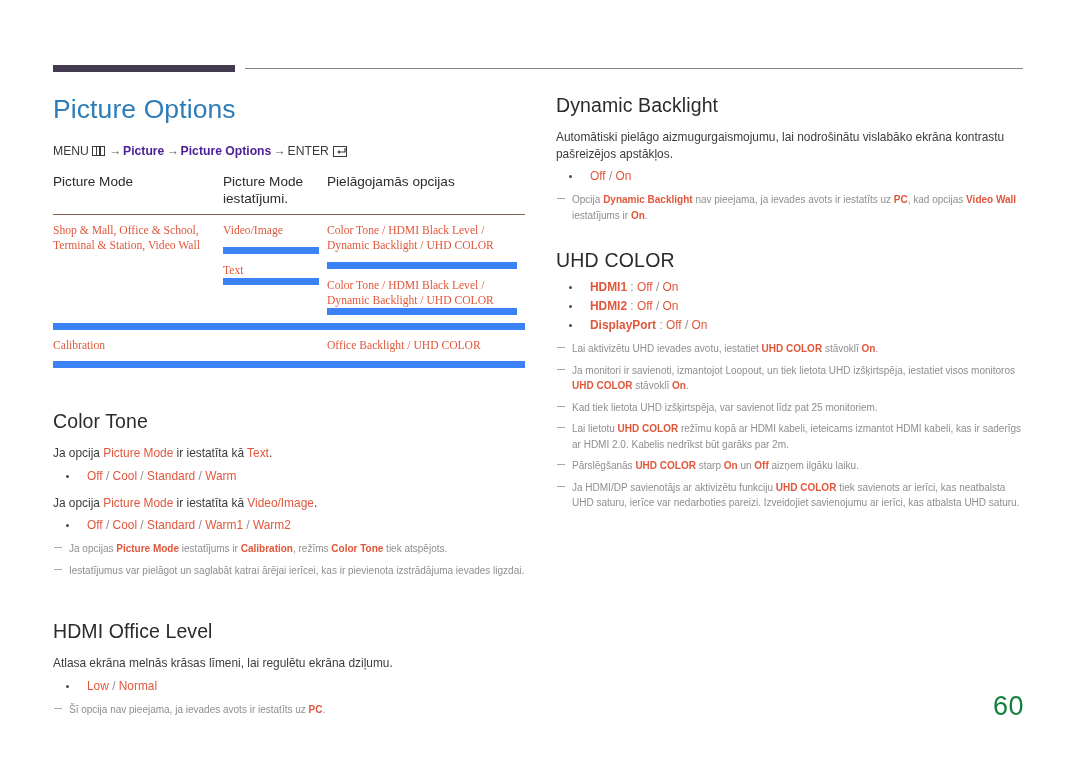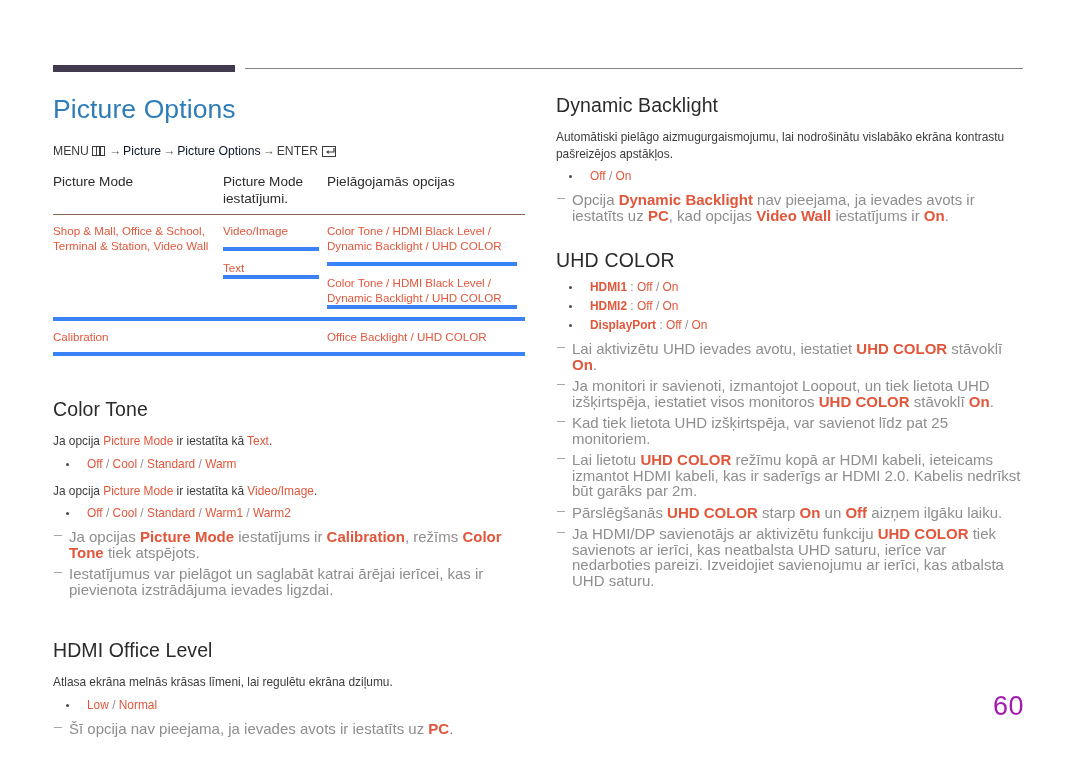--- a/index.html
+++ b/index.html
@@ -66,21 +66,21 @@
   }
   h2.section-title.upper { letter-spacing: .2px; }
 
   .breadcrumb {
     margin-top: 17px;
     font-size: 12.2px;
     color: #3a3a3a;
     line-height: 17px;
     white-space: nowrap;
   }
-  .breadcrumb .bc-orange { color: #0f172a; }
+  .breadcrumb .bc-orange { color: #4c1d95; font-weight: bold; }
   .breadcrumb .arrow { color: #5a5a5a; padding: 0 2px; }
 
   .icon-menu {
     display: inline-block;
     width: 13px; height: 10px;
     border: 1.3px solid #3a3a3a;
     position: relative;
     vertical-align: -1px;
     margin: 0 2px 0 3px;
   }
@@ -120,21 +120,21 @@
     border: none;
   }
   .opt-table thead tr { border-bottom: 1.6px solid #8a6352; }
   .opt-table td {
     color: #e0573c;
     padding: 8px 8px 8px 0;
     vertical-align: top;
     line-height: 15px;
     font-size: 11.6px;
   }
-  .opt-table tbody tr { border-bottom: 4px solid #3b82f6; }
+  .opt-table tbody tr { border-bottom: 7px solid #3b82f6; font-family: Liberation Serif, serif; }
   .c1 { width: 170px; }
   .c2 { width: 104px; }
   .c3 { width: 198px; }
   .sep { color: #8d8d8d; }
   .inner-tbl { width: 100%; border-collapse: collapse; }
   .inner-tbl td { padding: 0; }
   .inner-tbl tr.top td { padding-bottom: 9px; }
   .inner-tbl tr.bot td { padding-top: 9px; border-top: 1px solid #bdb7b3; }
 
   
@@ -172,41 +172,41 @@
   }
 
   ul.notes {
     list-style: none;
     margin: 6px 0 0 0;
     padding: 0;
   }
   ul.notes li {
     position: relative;
     padding-left: 16px;
-    font-size: 15px;
+    font-size: 10px;
     line-height: 15.5px;
     color: #8e8e8e;
     margin-top: 6px;
   }
   ul.notes li:first-child { margin-top: 0; }
   ul.notes li::before {
     content: "";
     position: absolute;
     left: 1px; top: 6px;
     width: 8px; height: 1.4px;
     background: #aaa5a2;
   }
   ul.notes .em-b { color: #e0573c; font-weight: bold; }
 
   
   .page-num {
     position: absolute;
     right: 56px; bottom: 41px;
     font-size: 27px;
-    color: #a21caf;
+    color: #15803d;
     font-weight: 400;
     letter-spacing: .5px;
   }
 </style>
 </head>
 <body>
 
 <div class="page">
 
   <div class="rule-wrap">

